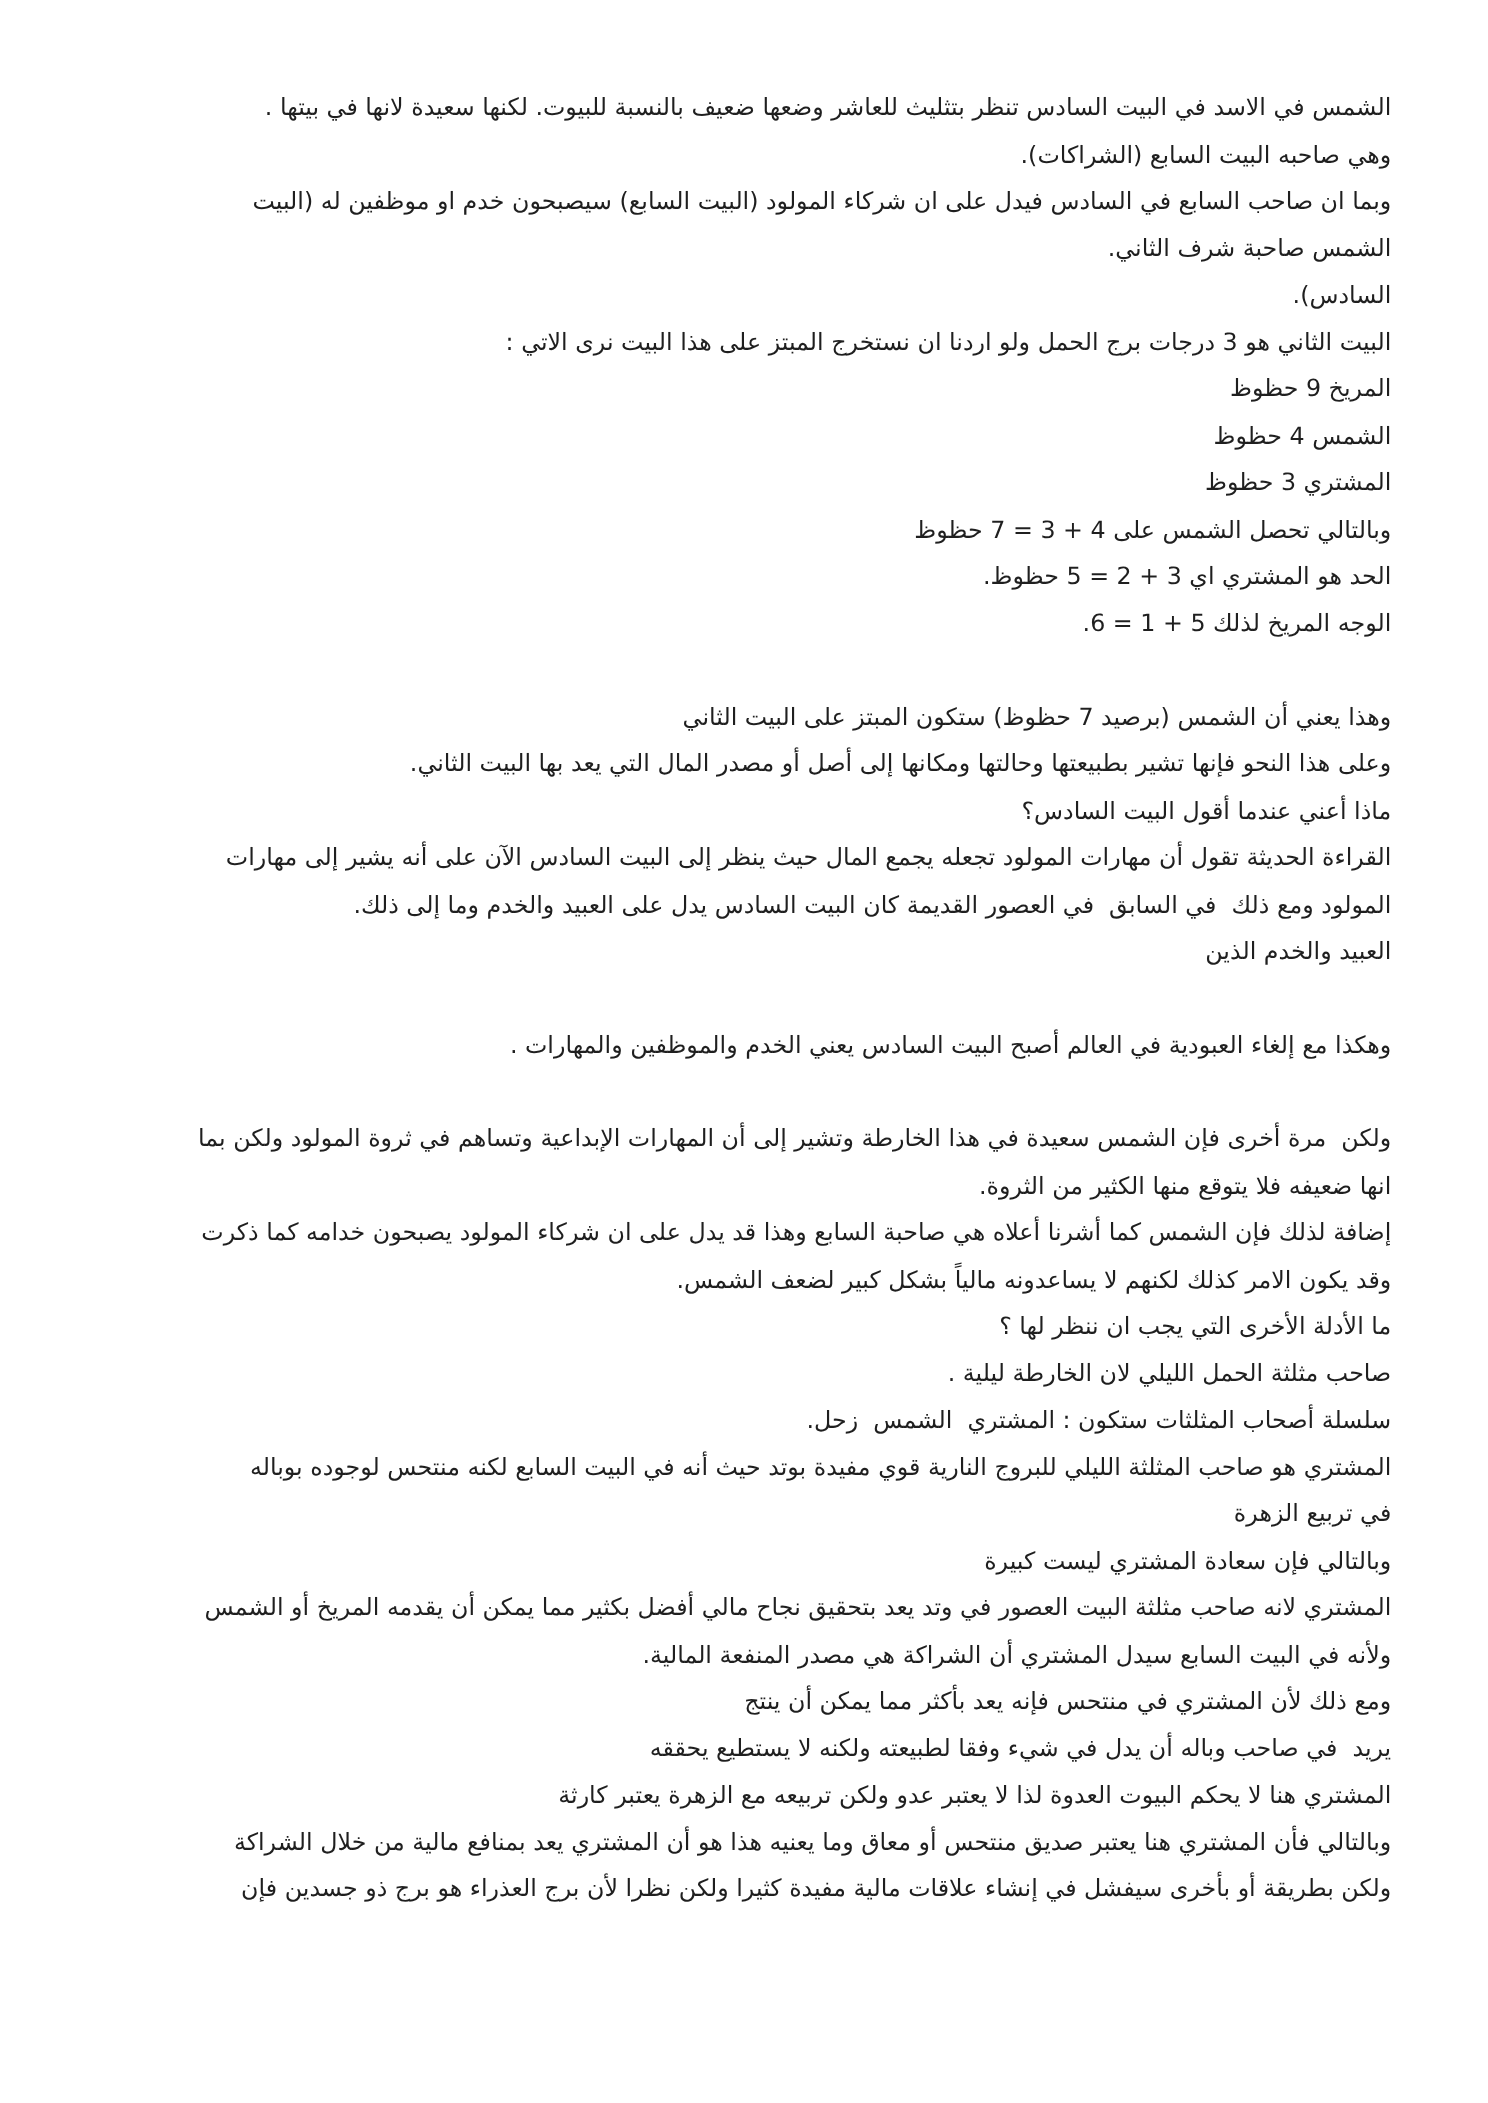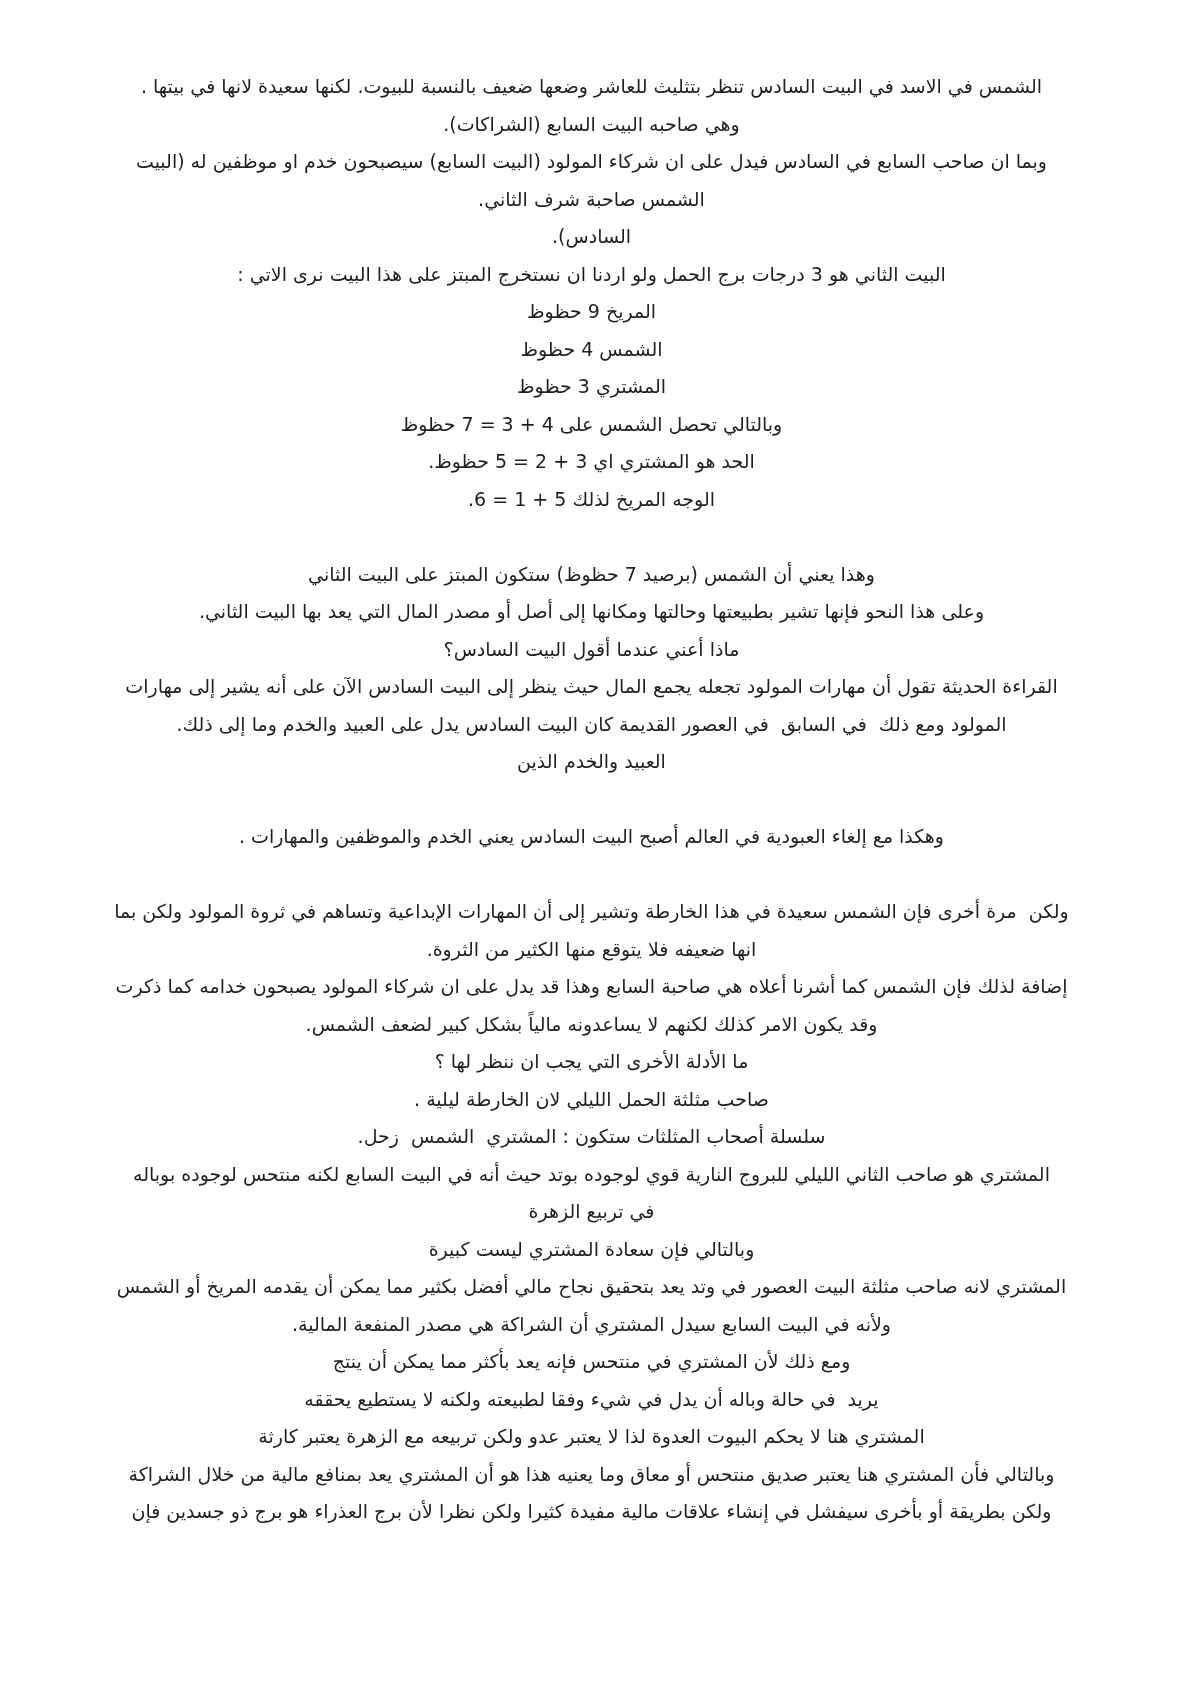--- a/index.html
+++ b/index.html
@@ -22,21 +22,21 @@
   }
   .text-block {
     width: 100%;
   }
   .text-line {
     font-family: "DejaVu Sans", sans-serif;
     font-size: 19px;
     line-height: 37.5px;
     min-height: 37.5px;
     color: #1f1f1f;
-    text-align: center;
+    text-align: right;
     white-space: pre;
     direction: rtl;
   }
 </style>
 </head>
 <body>
 
 <div class="page">
   <div class="text-block" id="lines-container">
       <div class="text-line">الشمس في الاسد في البيت السادس تنظر بتثليث للعاشر وضعها ضعيف بالنسبة للبيوت. لكنها سعيدة لانها في بيتها .</div>
@@ -61,24 +61,24 @@
       <div class="text-line"></div>
       <div class="text-line">وهكذا مع إلغاء العبودية في العالم أصبح البيت السادس يعني الخدم والموظفين والمهارات .</div>
       <div class="text-line"></div>
       <div class="text-line">ولكن  مرة أخرى فإن الشمس سعيدة في هذا الخارطة وتشير إلى أن المهارات الإبداعية وتساهم في ثروة المولود ولكن بما</div>
       <div class="text-line">انها ضعيفه فلا يتوقع منها الكثير من الثروة.</div>
       <div class="text-line">إضافة لذلك فإن الشمس كما أشرنا أعلاه هي صاحبة السابع وهذا قد يدل على ان شركاء المولود يصبحون خدامه كما ذكرت</div>
       <div class="text-line">وقد يكون الامر كذلك لكنهم لا يساعدونه مالياً بشكل كبير لضعف الشمس.</div>
       <div class="text-line">ما الأدلة الأخرى التي يجب ان ننظر لها ؟</div>
       <div class="text-line">صاحب مثلثة الحمل الليلي لان الخارطة ليلية .</div>
       <div class="text-line">سلسلة أصحاب المثلثات ستكون : المشتري  الشمس  زحل.</div>
-      <div class="text-line">المشتري هو صاحب الثاني الليلي للبروج النارية قوي لوجوده بوتد حيث أنه في البيت السابع لكنه منتحس لوجوده بوباله</div>
+      <div class="text-line">المشتري هو صاحب المثلثة الليلي للبروج النارية قوي مفيدة بوتد حيث أنه في البيت السابع لكنه منتحس لوجوده بوباله</div>
       <div class="text-line">في تربيع الزهرة</div>
       <div class="text-line">وبالتالي فإن سعادة المشتري ليست كبيرة</div>
       <div class="text-line">المشتري لانه صاحب مثلثة البيت العصور في وتد يعد بتحقيق نجاح مالي أفضل بكثير مما يمكن أن يقدمه المريخ أو الشمس</div>
       <div class="text-line">ولأنه في البيت السابع سيدل المشتري أن الشراكة هي مصدر المنفعة المالية.</div>
       <div class="text-line">ومع ذلك لأن المشتري في منتحس فإنه يعد بأكثر مما يمكن أن ينتج</div>
-      <div class="text-line">يريد  في حالة وباله أن يدل في شيء وفقا لطبيعته ولكنه لا يستطيع يحققه</div>
+      <div class="text-line">يريد  في صاحب وباله أن يدل في شيء وفقا لطبيعته ولكنه لا يستطيع يحققه</div>
       <div class="text-line">المشتري هنا لا يحكم البيوت العدوة لذا لا يعتبر عدو ولكن تربيعه مع الزهرة يعتبر كارثة</div>
       <div class="text-line">وبالتالي فأن المشتري هنا يعتبر صديق منتحس أو معاق وما يعنيه هذا هو أن المشتري يعد بمنافع مالية من خلال الشراكة</div>
       <div class="text-line">ولكن بطريقة أو بأخرى سيفشل في إنشاء علاقات مالية مفيدة كثيرا ولكن نظرا لأن برج العذراء هو برج ذو جسدين فإن</div>
     </div>
 </div>
 
 </body></html>

